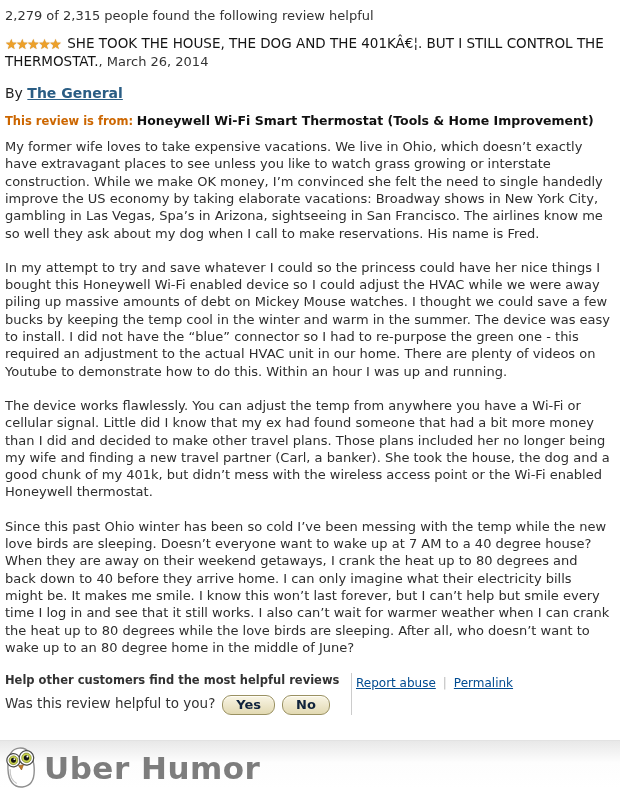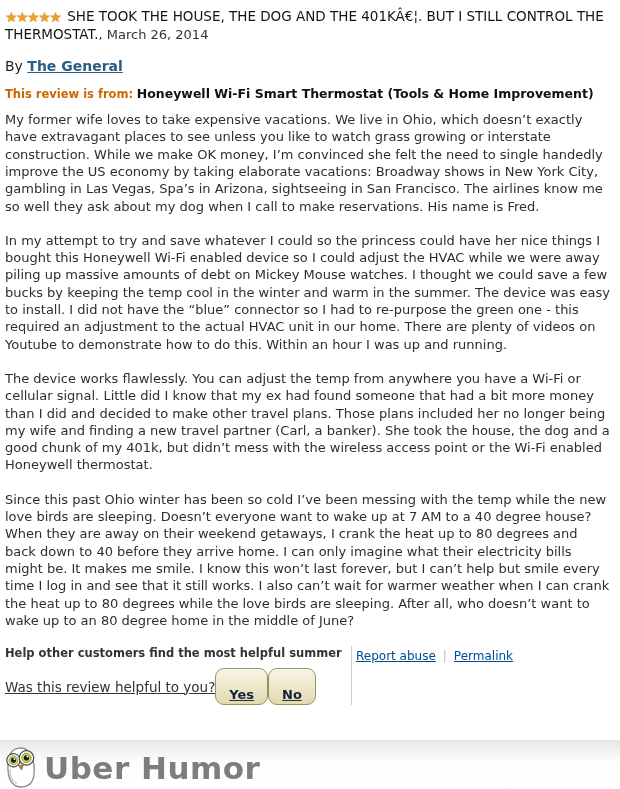--- a/index.html
+++ b/index.html
@@ -87,32 +87,32 @@
   .help-heading {
     font-size: 11.5px;
     font-weight: bold;
     color: #333;
     margin-bottom: 8px;
   }
   .helpful-q-row {
     font-size: 13.5px;
     color: #333;
     display: flex;
-    align-items: center;
-    text-decoration: underline;
+    align-items: flex-start;
+    gap: 7px;
   }
   .amzn-btn {
     font-family: "DejaVu Sans", "Liberation Sans", sans-serif;
     font-size: 13px;
     font-weight: bold;
     color: #10233c;
     background: linear-gradient(#f9f5e5, #e2d9b2);
     border: 1px solid #9a9162;
     border-radius: 9px;
-    padding: 18px 13px 2px;
+    padding: 1px 13px 2px;
     cursor: pointer;
     box-shadow: inset 0 1px 0 #fffdf4;
   }
   .footer-right {
     border-left: 1px solid #ccc;
     margin-left: 6px;
     padding-left: 4px;
     padding-top: 3px;
     font-size: 12px;
     white-space: nowrap;
@@ -155,20 +155,21 @@
     font-size: 12.5px;
     color: #1d1d1d;
   }
 </style>
 </head>
 <body>
 
 <div id="page">
   <div class="content">
 
+    <div class="helpful-count">2,279 of 2,315 people found the following review helpful</div>
 
     <div class="title-line">
       <span class="stars">★★★★★</span><span class="review-title">SHE TOOK THE HOUSE, THE DOG AND THE 401KÂ€¦. BUT I STILL CONTROL THE THERMOSTAT.</span><span class="review-date">, March 26, 2014</span>
     </div>
 
     <div class="byline">
       <span>By </span><a class="author-link">The General</a>
     </div>
 
     <div class="review-from">
@@ -176,21 +177,21 @@
       <a class="product-link">Honeywell Wi-Fi Smart Thermostat (Tools &amp; Home Improvement)</a>
     </div>
 
     <p class="review-par">My former wife loves to take expensive vacations. We live in Ohio, which doesn’t exactly have extravagant places to see unless you like to watch grass growing or interstate construction. While we make OK money, I’m convinced she felt the need to single handedly improve the US economy by taking elaborate vacations: Broadway shows in New York City, gambling in Las Vegas, Spa’s in Arizona, sightseeing in San Francisco. The airlines know me so well they ask about my dog when I call to make reservations. His name is Fred.</p>
     <p class="review-par">In my attempt to try and save whatever I could so the princess could have her nice things I bought this Honeywell Wi-Fi enabled device so I could adjust the HVAC while we were away piling up massive amounts of debt on Mickey Mouse watches. I thought we could save a few bucks by keeping the temp cool in the winter and warm in the summer. The device was easy to install. I did not have the “blue” connector so I had to re-purpose the green one - this required an adjustment to the actual HVAC unit in our home. There are plenty of videos on Youtube to demonstrate how to do this. Within an hour I was up and running.</p>
     <p class="review-par">The device works flawlessly. You can adjust the temp from anywhere you have a Wi-Fi or cellular signal. Little did I know that my ex had found someone that had a bit more money than I did and decided to make other travel plans. Those plans included her no longer being my wife and finding a new travel partner (Carl, a banker). She took the house, the dog and a good chunk of my 401k, but didn’t mess with the wireless access point or the Wi-Fi enabled Honeywell thermostat.</p>
     <p class="review-par">Since this past Ohio winter has been so cold I’ve been messing with the temp while the new love birds are sleeping. Doesn’t everyone want to wake up at 7 AM to a 40 degree house? When they are away on their weekend getaways, I crank the heat up to 80 degrees and back down to 40 before they arrive home. I can only imagine what their electricity bills might be. It makes me smile. I know this won’t last forever, but I can’t help but smile every time I log in and see that it still works. I also can’t wait for warmer weather when I can crank the heat up to 80 degrees while the love birds are sleeping. After all, who doesn’t want to wake up to an 80 degree home in the middle of June?</p>
 
     <div class="review-footer">
       <div class="footer-left">
-        <div class="help-heading">Help other customers find the most helpful summer</div>
+        <div class="help-heading">Help other customers find the most helpful reviews</div>
         <div class="helpful-q-row">
           <span>Was this review helpful to you?</span>
           <button class="amzn-btn">Yes</button>
           <button class="amzn-btn">No</button>
         </div>
       </div>
       <div class="footer-right">
         <a class="small-link">Report abuse</a><span class="link-sep">|</span><a class="small-link">Permalink</a>
       </div>
     </div>

